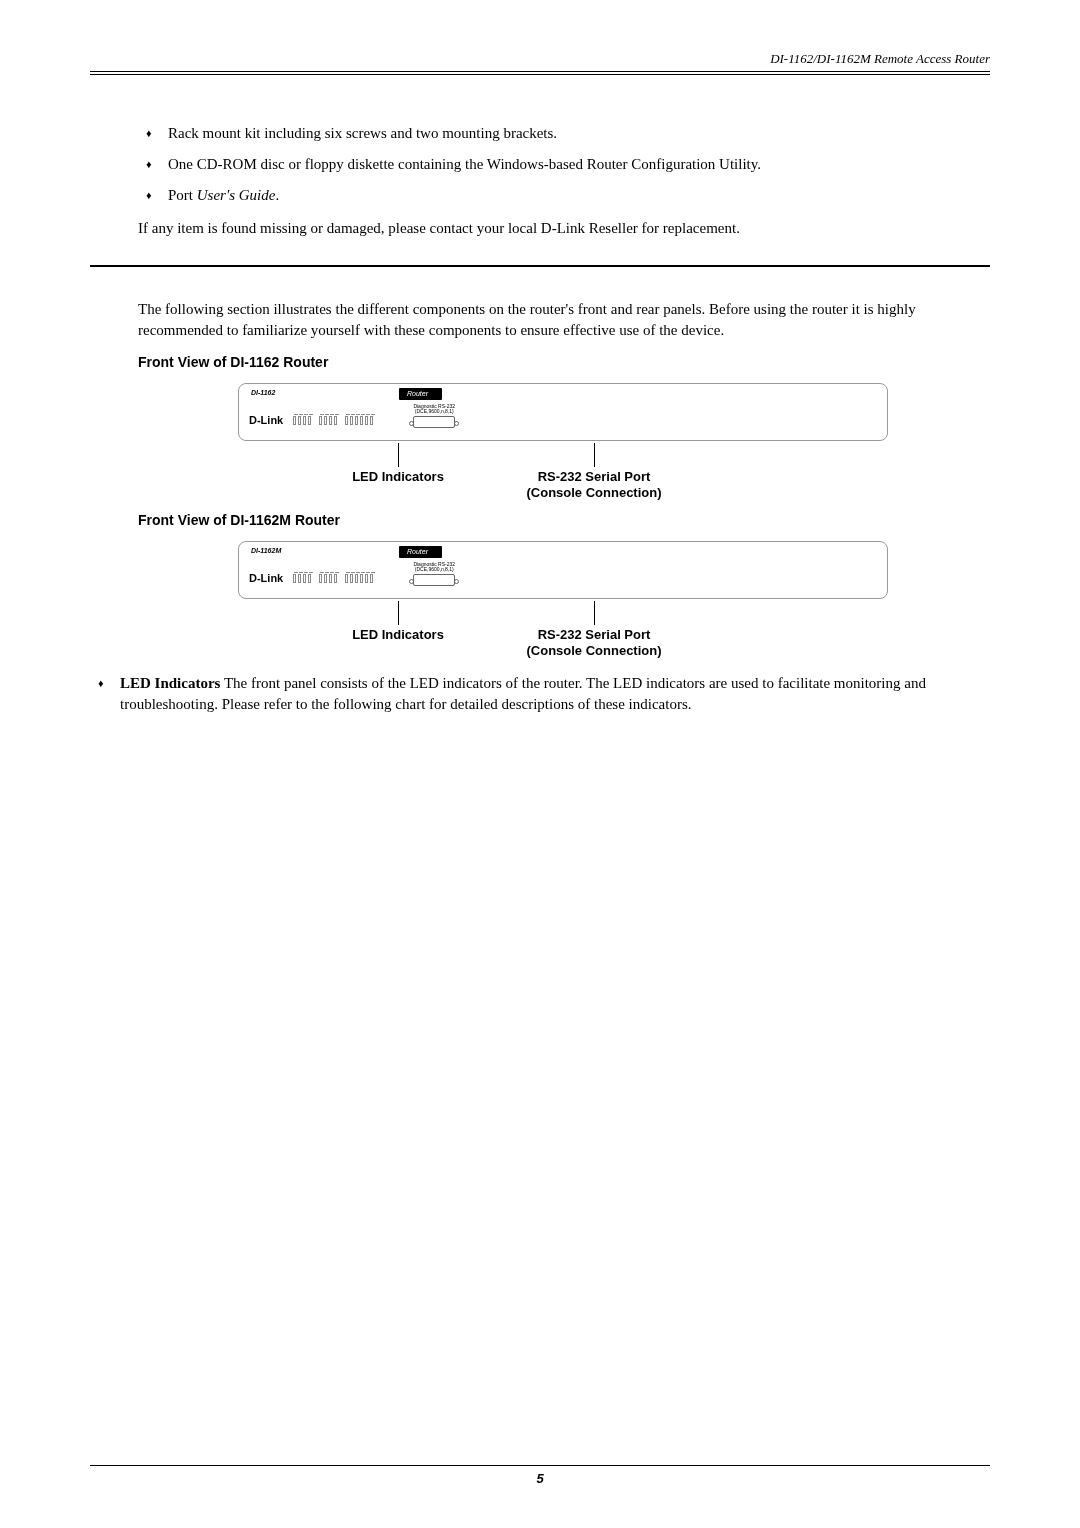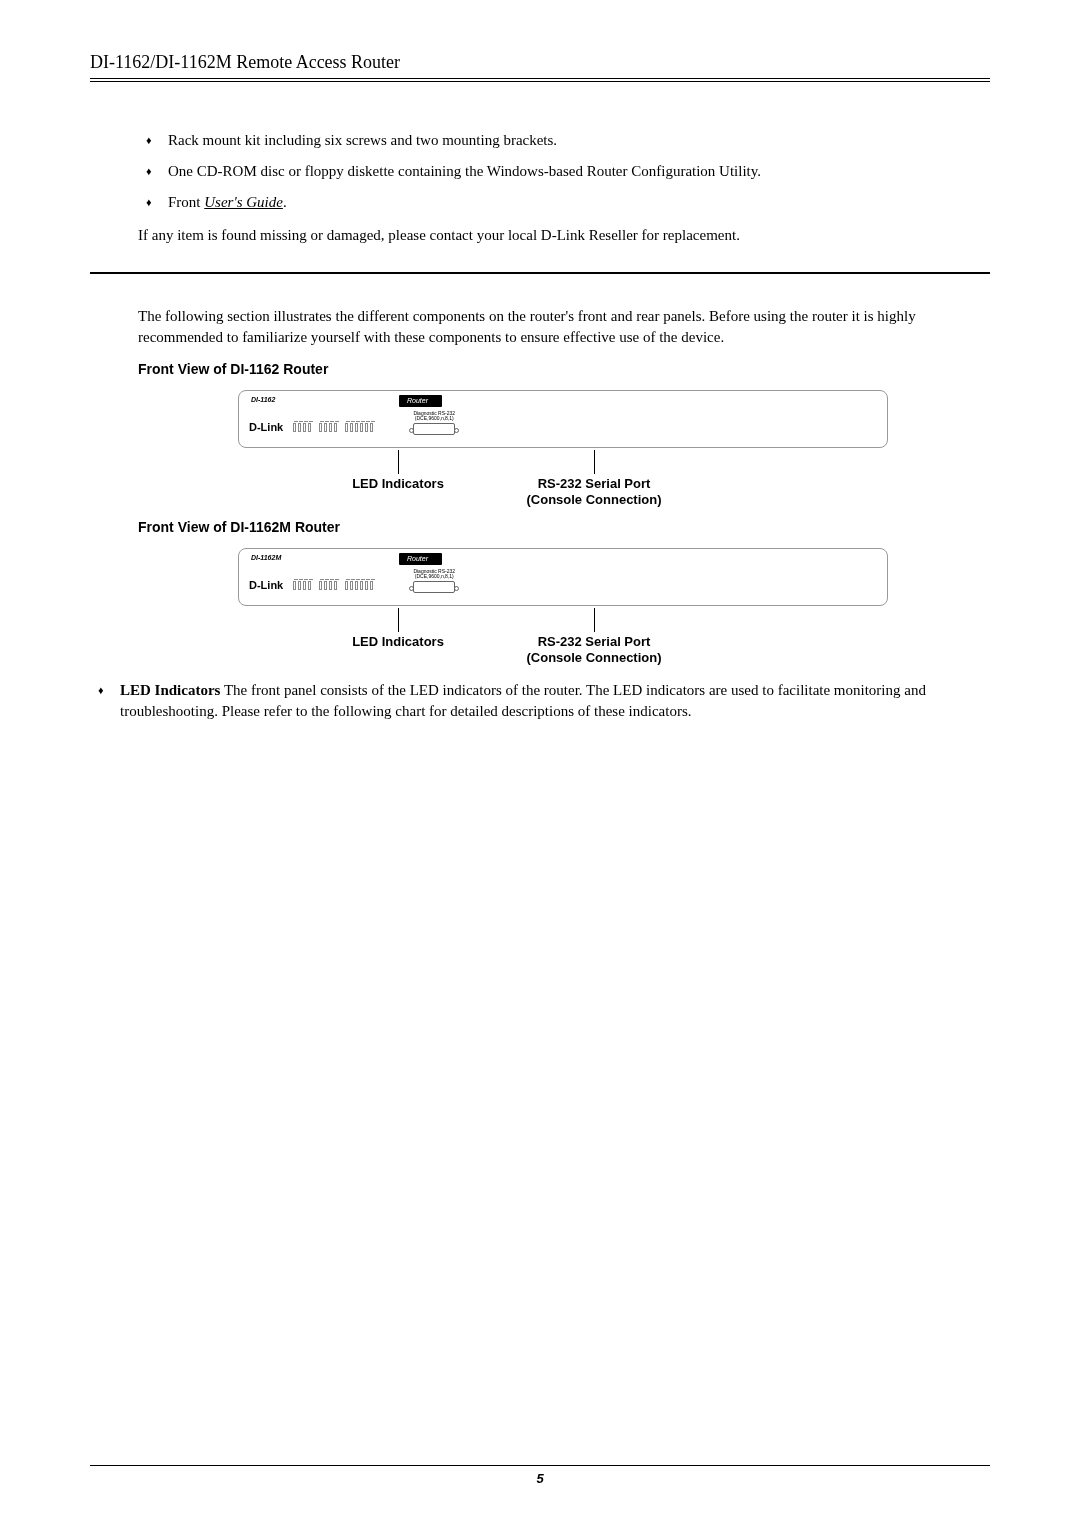--- a/index.html
+++ b/index.html
@@ -16,22 +16,23 @@
       width: 1080px;
       height: 1528px;
       position: relative;
       padding: 50px 90px 40px 90px;
     }
     .header-line {
       border-bottom: 1px solid #000;
       margin-bottom: 2px;
     }
     .header-text {
-      text-align: left;
-      font-size: 18px;
+      text-align: right;
+      font-style: italic;
+      font-size: 13px;
       padding-bottom: 3px;
     }
     .top-rule {
       border-top: 1px solid #000;
       margin-bottom: 48px;
     }
     .content-area {
       padding-left: 48px;
       padding-right: 0;
     }
@@ -221,21 +222,21 @@
       border-top: 1px solid #000;
       margin-bottom: 4px;
     }
     .footer-num {
       text-align: center;
       font-family: Arial, Helvetica, sans-serif;
       font-weight: bold;
       font-style: italic;
       font-size: 13px;
     }
-    .italic { font-style: italic; text-decoration: underline; }
+    .italic { font-style: italic; }
     .bold { font-weight: bold; }
   </style>
 </head>
 <body>
 
 <div>
   <div class="header-text">DI-1162/DI-1162M Remote Access Router</div>
   <div class="header-line"></div>
 </div>
 <div class="top-rule"></div>
@@ -248,21 +249,21 @@
   </div>
 
   <div class="bullet-row">
     <div class="bullet-diamond">♦</div>
     <div class="bullet-text">One CD-ROM disc or floppy diskette containing the Windows-based Router Configuration Utility.</div>
   </div>
 
   <div class="bullet-row">
     <div class="bullet-diamond">♦</div>
     <div class="bullet-text">
-      <span>Front </span><span class="italic">User's Guide</span><span>.</span>
+      <span>Port </span><span class="italic">User's Guide</span><span>.</span>
     </div>
   </div>
 
   <div class="closing-para">If any item is found missing or damaged, please contact your local D-Link Reseller for replacement.</div>
 
   <div class="thick-rule"></div>
 
   <div class="section-intro">The following section illustrates the different components on the router's front and rear panels. Before using the router it is highly recommended to familiarize yourself with these components to ensure effective use of the device.</div>
 
   <div class="figure-caption">Front View of DI-1162 Router</div>

